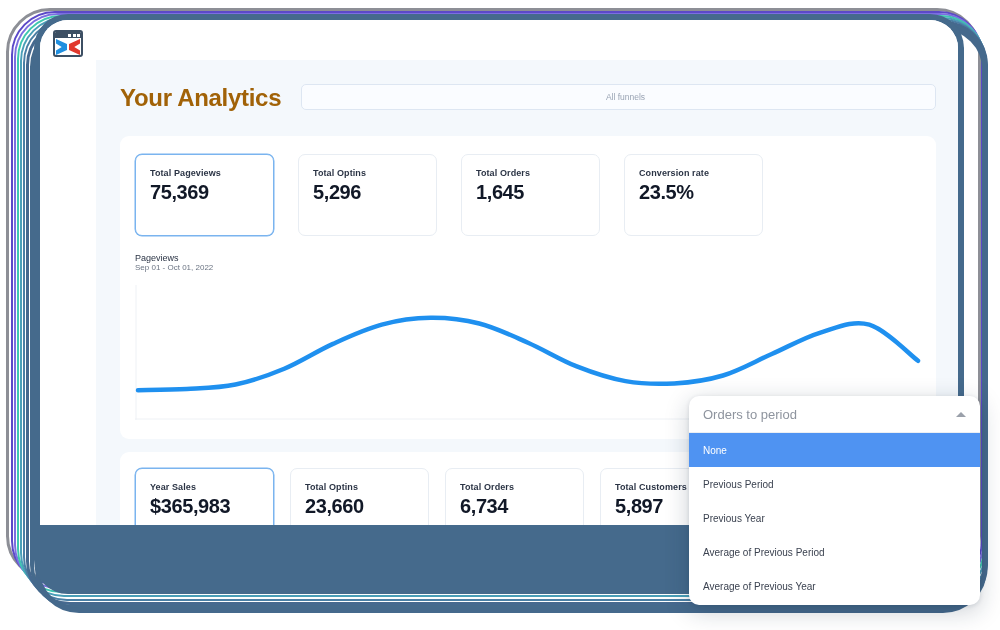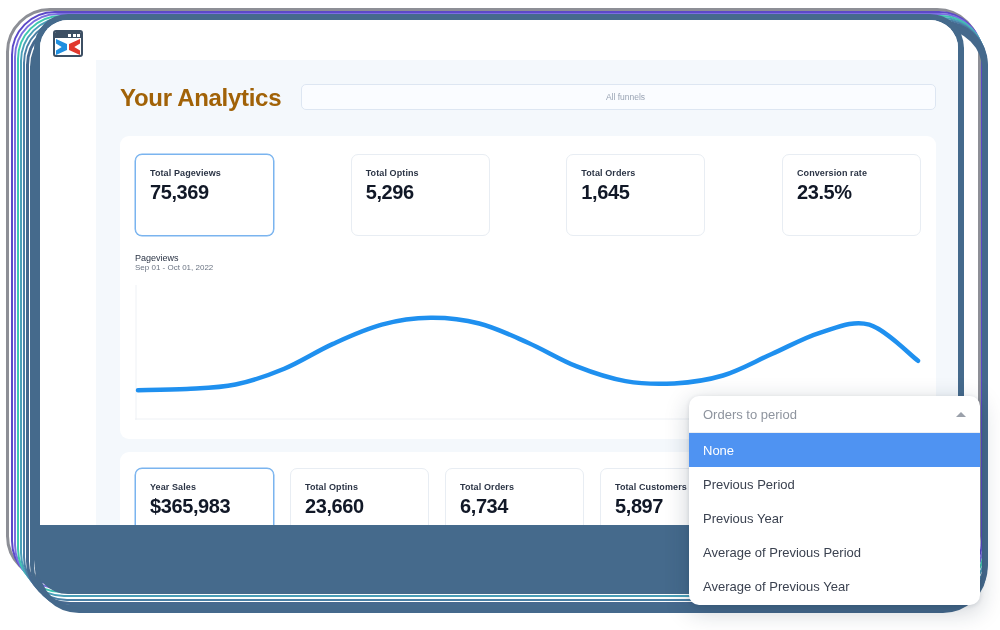--- a/index.html
+++ b/index.html
@@ -91,21 +91,21 @@
   .funnel-input::placeholder { color:#9aa4b4; }
 
   
   .panel {
     position:absolute; left:24px; top:76px; width:816px; height:303px;
     background:#ffffff; border-radius:9px;
   }
 
   .kpi-row {
     position:absolute; left:15px; top:18px; width:786px; height:104px;
-    display:flex; gap:16px;justify-content:space-between;
+    display:flex; gap:24px;
   }
   .kpi-card {
     width:139px; height:82px;
     background:#ffffff; border:1px solid #e8edf3; border-radius:7px;
     padding:13px 0 0 14px;
   }
   .kpi-card.selected { border:1px solid #7ab4ef; box-shadow:0 0 0 0.5px #7ab4ef; }
   .kpi-label { font-size:9px; font-weight:700; color:#2b3445; letter-spacing:0.1px; }
   .kpi-value { font-size:20px; font-weight:700; color:#111827; margin-top:3px; letter-spacing:-0.4px; }
 
@@ -137,21 +137,21 @@
     position:relative; height:37px; border-bottom:1px solid #eceff3;
     display:flex; align-items:center; padding:0 14px;
   }
   .dd-header-label { font-size:13px; color:#8e949e; flex:1; }
   .dd-caret {
     width:0;height:0;border-left:5px solid transparent;border-right:5px solid transparent;
     border-bottom:5px solid #9aa0aa;
   }
   .dd-item {
     height:34px; display:flex; align-items:center; padding:0 14px;
-    font-size:13px; color:#3b4250;
+    font-size:10px; color:#3b4250;
   }
   .dd-item.sel { background:#4f93f2; color:#ffffff; }
 </style>
 </head>
 <body>
 
 <div id="stage">
 
   <div class="frame-layer fl1"></div>
   <div class="frame-layer fl2"></div>

